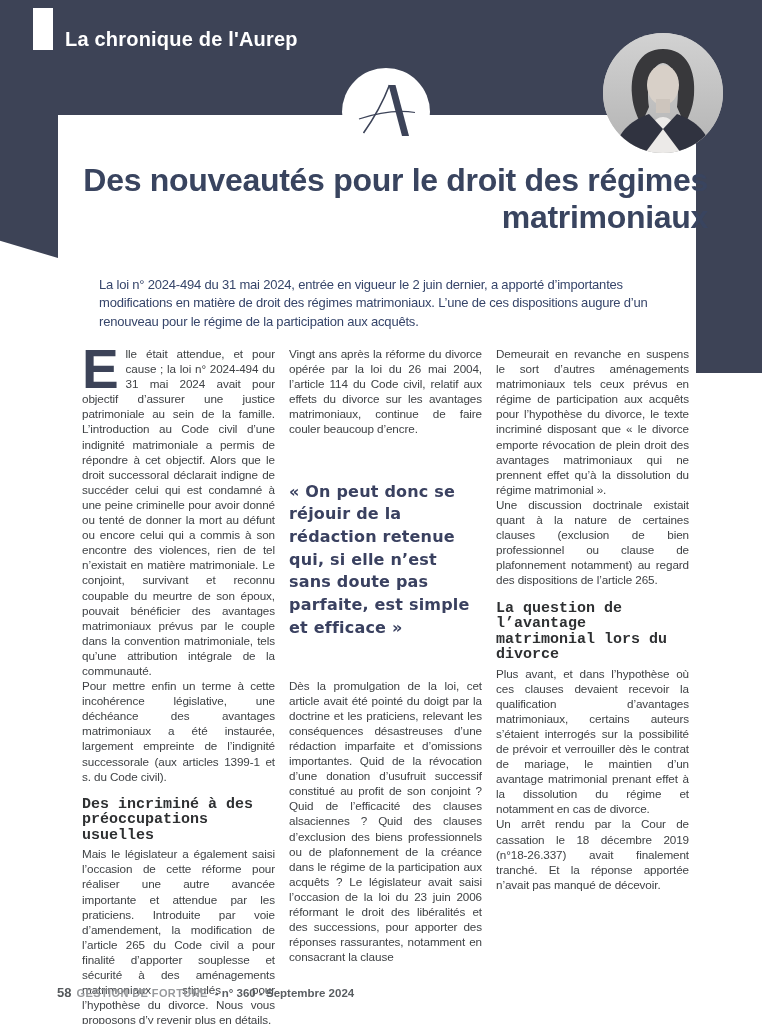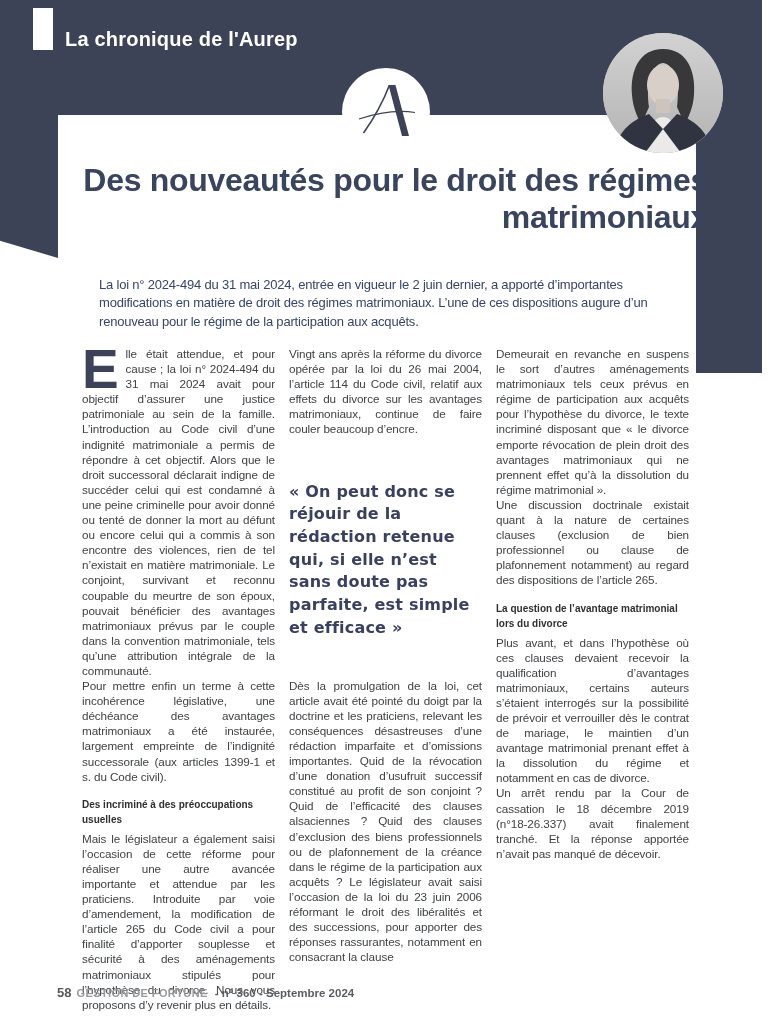--- a/index.html
+++ b/index.html
@@ -23,21 +23,21 @@
   
   .title{position:absolute;left:60px;top:154px;width:640px;margin:8px;text-align:right;
     color:#39445f;font-size:32px;line-height:1.17;font-weight:bold;letter-spacing:-.3px;}
   .lede{position:absolute;left:82px;top:259px;width:596px;margin:17px;color:#36456a;
     font-size:13px;line-height:1.42;letter-spacing:-.2px;}
   
   .cols{position:absolute;left:82px;top:346px;width:608px;display:flex;gap:14px;}
   .col{width:193px;}
   .body{margin:0;color:#3f4245;font-size:11.7px;line-height:15.1px;text-align:justify;
     letter-spacing:-.1px;}
-  .subhead{margin:13px 0 3px 0;color:#2e3032;font-size:10px;line-height:15.5px;font-weight:bold;}
+  .subhead{margin:13px 0 3px 0;color:#2e3032;font-size:15px;line-height:15.5px;font-weight:bold;font-family:Liberation Mono, monospace;}
   .dropcap{float:left;color:#3c4358;font-size:55px;line-height:43px;font-weight:bold;
     padding:2px 7px 0 0;}
   .pullquote{margin:44px 0 38px 0;color:#3a4160;text-align:left;
     font-family:"DejaVu Sans", sans-serif;font-size:16px;line-height:1.42;font-weight:bold;
     letter-spacing:.2px;}
   
   .footer{position:absolute;left:57px;top:983px;white-space:nowrap;}
   .pageno{font-size:13px;color:#55595c;font-weight:bold;margin-right:5px;}
   .mag{font-size:11px;color:#97999c;font-weight:bold;letter-spacing:.4px;}
   .issue{font-size:11.5px;color:#5a5e62;font-weight:bold;margin-left:7px;}

